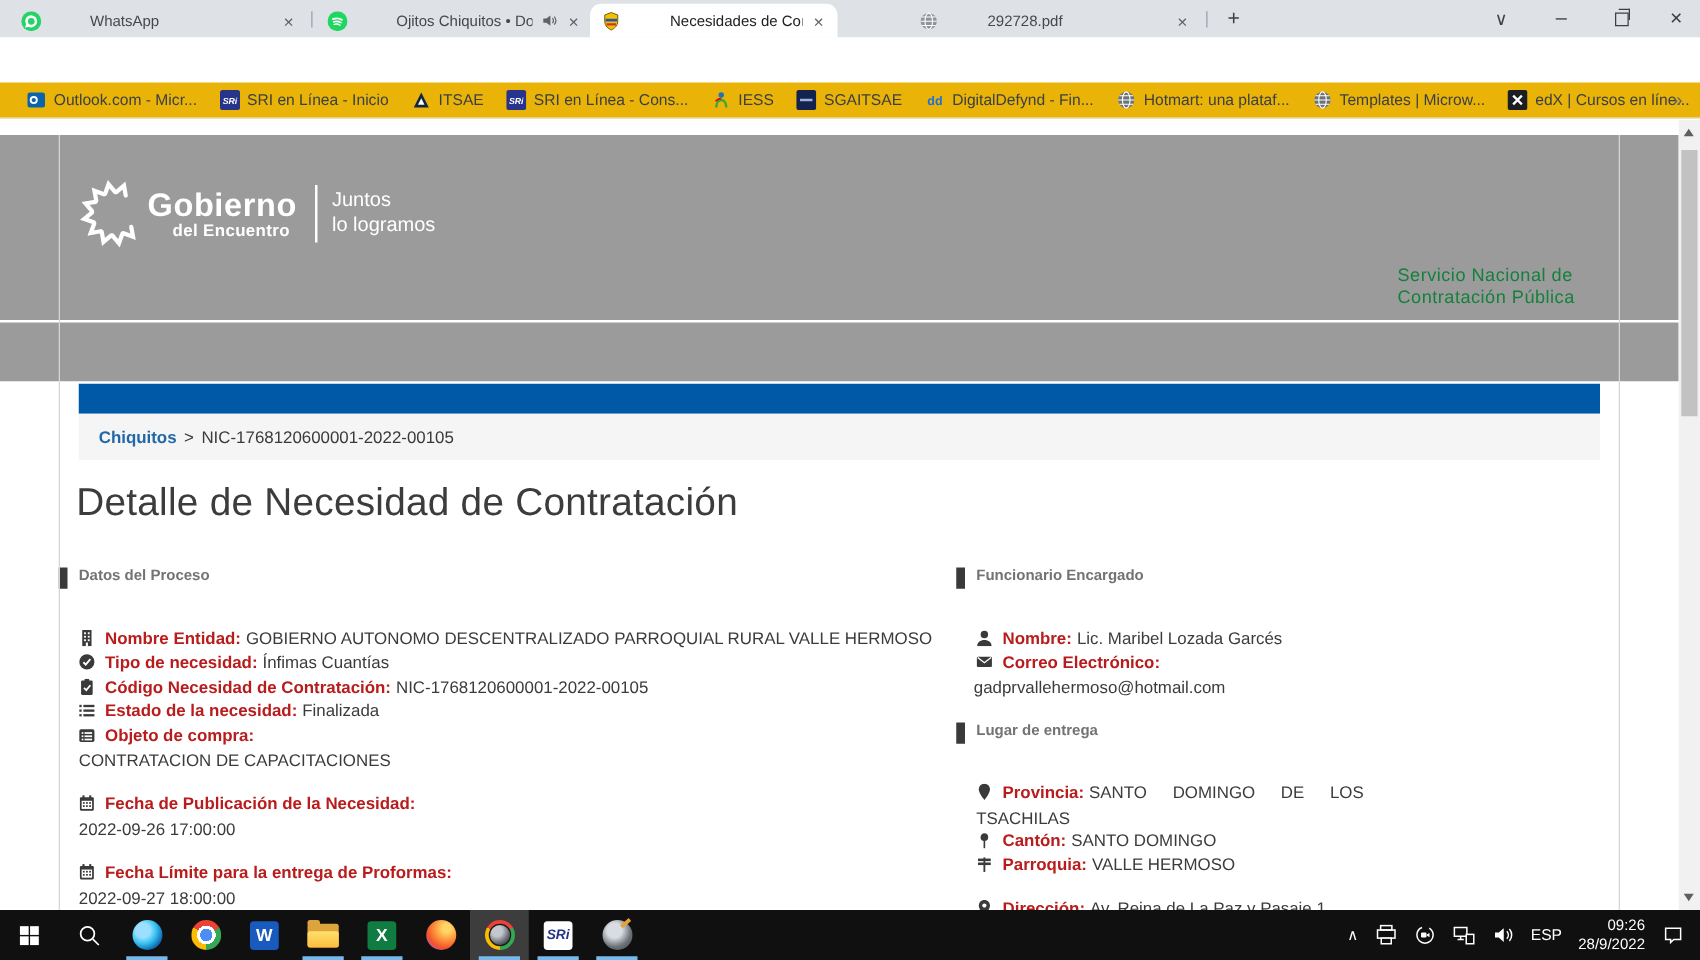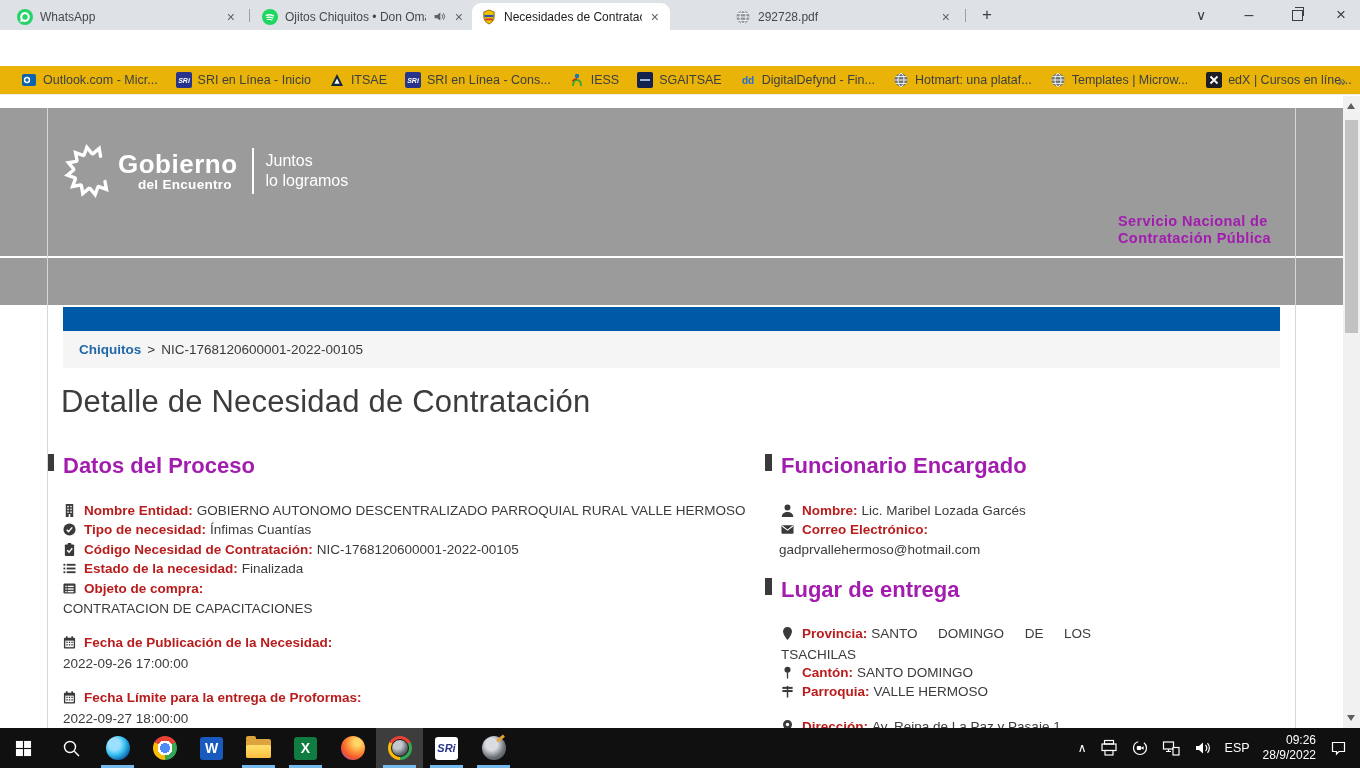--- a/index.html
+++ b/index.html
@@ -3,21 +3,21 @@
 <meta charset="utf-8">
 <style>
   html,body{margin:0;padding:0;background:#000;}
   .screen{position:relative;width:1360px;height:768px;background:#fff;overflow:hidden;
           font-family:"Liberation Sans",sans-serif;-webkit-font-smoothing:antialiased;}
 
   
   .tabstrip{position:absolute;top:0;left:0;width:100%;height:30px;background:#dee1e6;}
   .tab{position:absolute;top:3px;height:27px;display:flex;align-items:center;gap:7px;
        padding:0 9px;font-size:12px;color:#45494d;border-radius:9px 9px 0 0;box-sizing:border-box;}
-  .tab .t{flex:1;white-space:nowrap;overflow:hidden;}
+  .tab .t{flex:1;white-space:nowrap;overflow:hidden;margin-left:32px;}
   .tab .x{font-size:14px;color:#5f6368;line-height:1;padding:0 2px;}
   .tab.active{background:#fff;color:#202124;}
   .fav{width:16px;height:16px;flex:0 0 auto;display:block;}
   .tabsep{position:absolute;top:9px;width:1px;height:13px;background:#9aa0a6;}
   .winbtn{position:absolute;top:0;height:30px;width:42px;display:flex;align-items:center;
           justify-content:center;color:#3c4043;font-size:14px;}
   .maxglyph{position:relative;width:9px;height:9px;border:1px solid #3c4043;}
   .maxglyph::before{content:"";position:absolute;left:2px;top:-4px;width:8px;height:8px;
           border-top:1px solid #3c4043;border-right:1px solid #3c4043;}
 
@@ -44,35 +44,35 @@
   
   .pagearea{position:absolute;top:96px;left:0;width:1343px;height:632px;background:#fff;overflow:hidden;}
   .grayband{position:absolute;left:0;width:100%;background:#9b9b9b;}
   .vline{position:absolute;top:12px;height:620px;width:1px;background:#d6d6d6;z-index:5;}
 
   .logo{position:absolute;left:64px;top:48px;display:flex;align-items:center;color:#fff;}
   .logo-txt .l1{font-size:26px;font-weight:bold;line-height:26px;letter-spacing:.5px;}
   .logo-txt .l2{font-size:13.5px;font-weight:bold;margin-left:20px;letter-spacing:.3px;}
   .logo-div{width:2px;height:46px;background:#fff;margin:0 12px 0 14px;}
   .tagline{font-size:16px;line-height:20px;color:#fff;}
-  .agency{position:absolute;left:1118px;top:117px;font-size:14.5px;font-weight:bold;
-          line-height:17px;color:#a21caf;letter-spacing:.4px;}
+  .agency{position:absolute;left:1118px;top:117px;font-size:14.5px;font-weight:normal;
+          line-height:17px;color:#15803d;letter-spacing:.4px;}
 
   .banner-title{position:absolute;left:63px;top:172px;font-size:21px;font-weight:800;color:#fff;
       letter-spacing:.2px;
       text-shadow:2px 2px 0 #4d4d4d,-1px -1px 0 #4d4d4d,1px -1px 0 #4d4d4d,-1px 1px 0 #4d4d4d,1px 1px 0 #4d4d4d;}
   .bluebar{position:absolute;left:63px;top:211px;width:1217px;height:24px;background:#0059a6;}
   .breadcrumb{position:absolute;left:63px;top:235px;width:1217px;height:37px;background:#f5f5f5;
       display:flex;align-items:center;padding-left:16px;box-sizing:border-box;font-size:13.5px;color:#3a3a3a;gap:6px;}
   .breadcrumb .lnk{color:#2268a9;font-weight:bold;}
 
   .pgtitle{position:absolute;left:61px;top:288px;font-size:31px;color:#3c3c3c;letter-spacing:.2px;}
 
   .secmark{position:absolute;width:7px;height:17px;background:#3a3a3a;}
-  .sechead{position:absolute;font-size:22px;font-weight:bold;color:#a21caf;}
+  .sechead{position:absolute;font-size:12px;font-weight:bold;color:#737373;}
 
   .row{position:absolute;font-size:13.5px;color:#3b3b3b;white-space:nowrap;line-height:19px;}
   .row b{color:#b91c1c;}
   .row .v{margin-left:4px;}
   .row .ic{display:inline-block;width:14px;margin-right:7px;vertical-align:-2px;}
   .row.wrap{white-space:normal;text-align:justify;}
   .ri{width:13px;height:13px;fill:#3a3a3a;display:inline-block;}
 
   
   .scroll{position:absolute;left:1343px;top:96px;width:17px;height:632px;background:#f1f1f1;}

